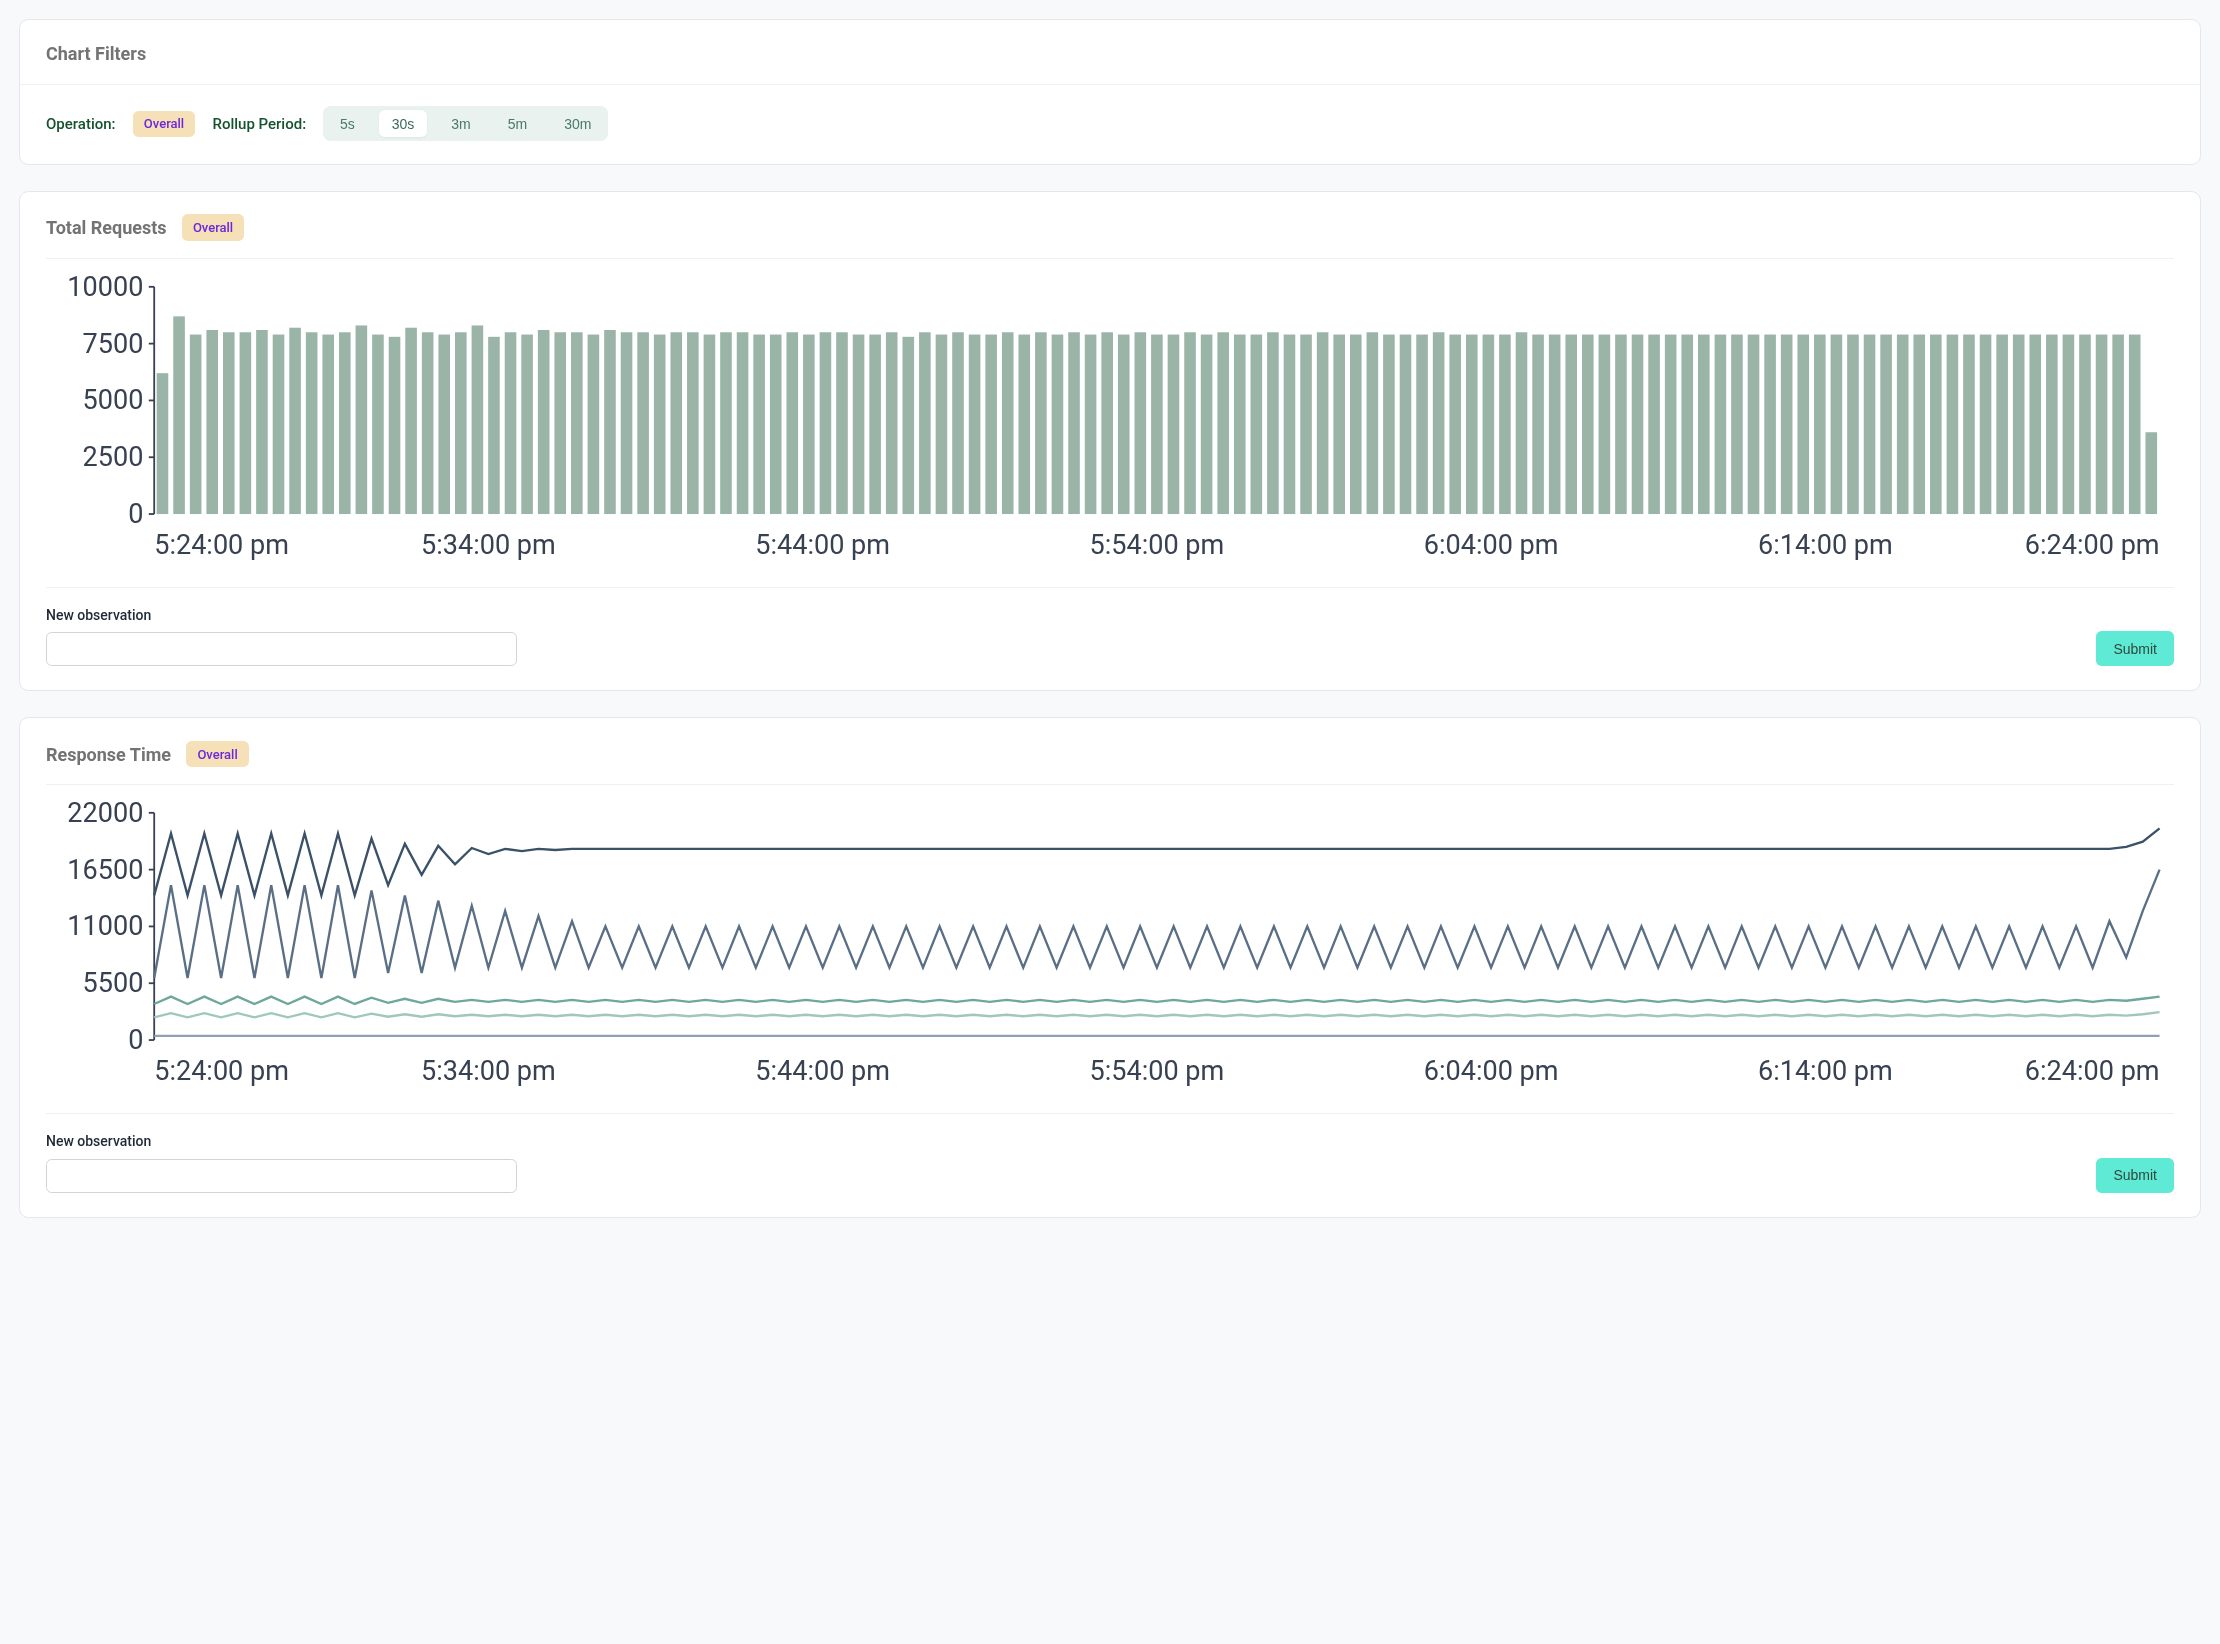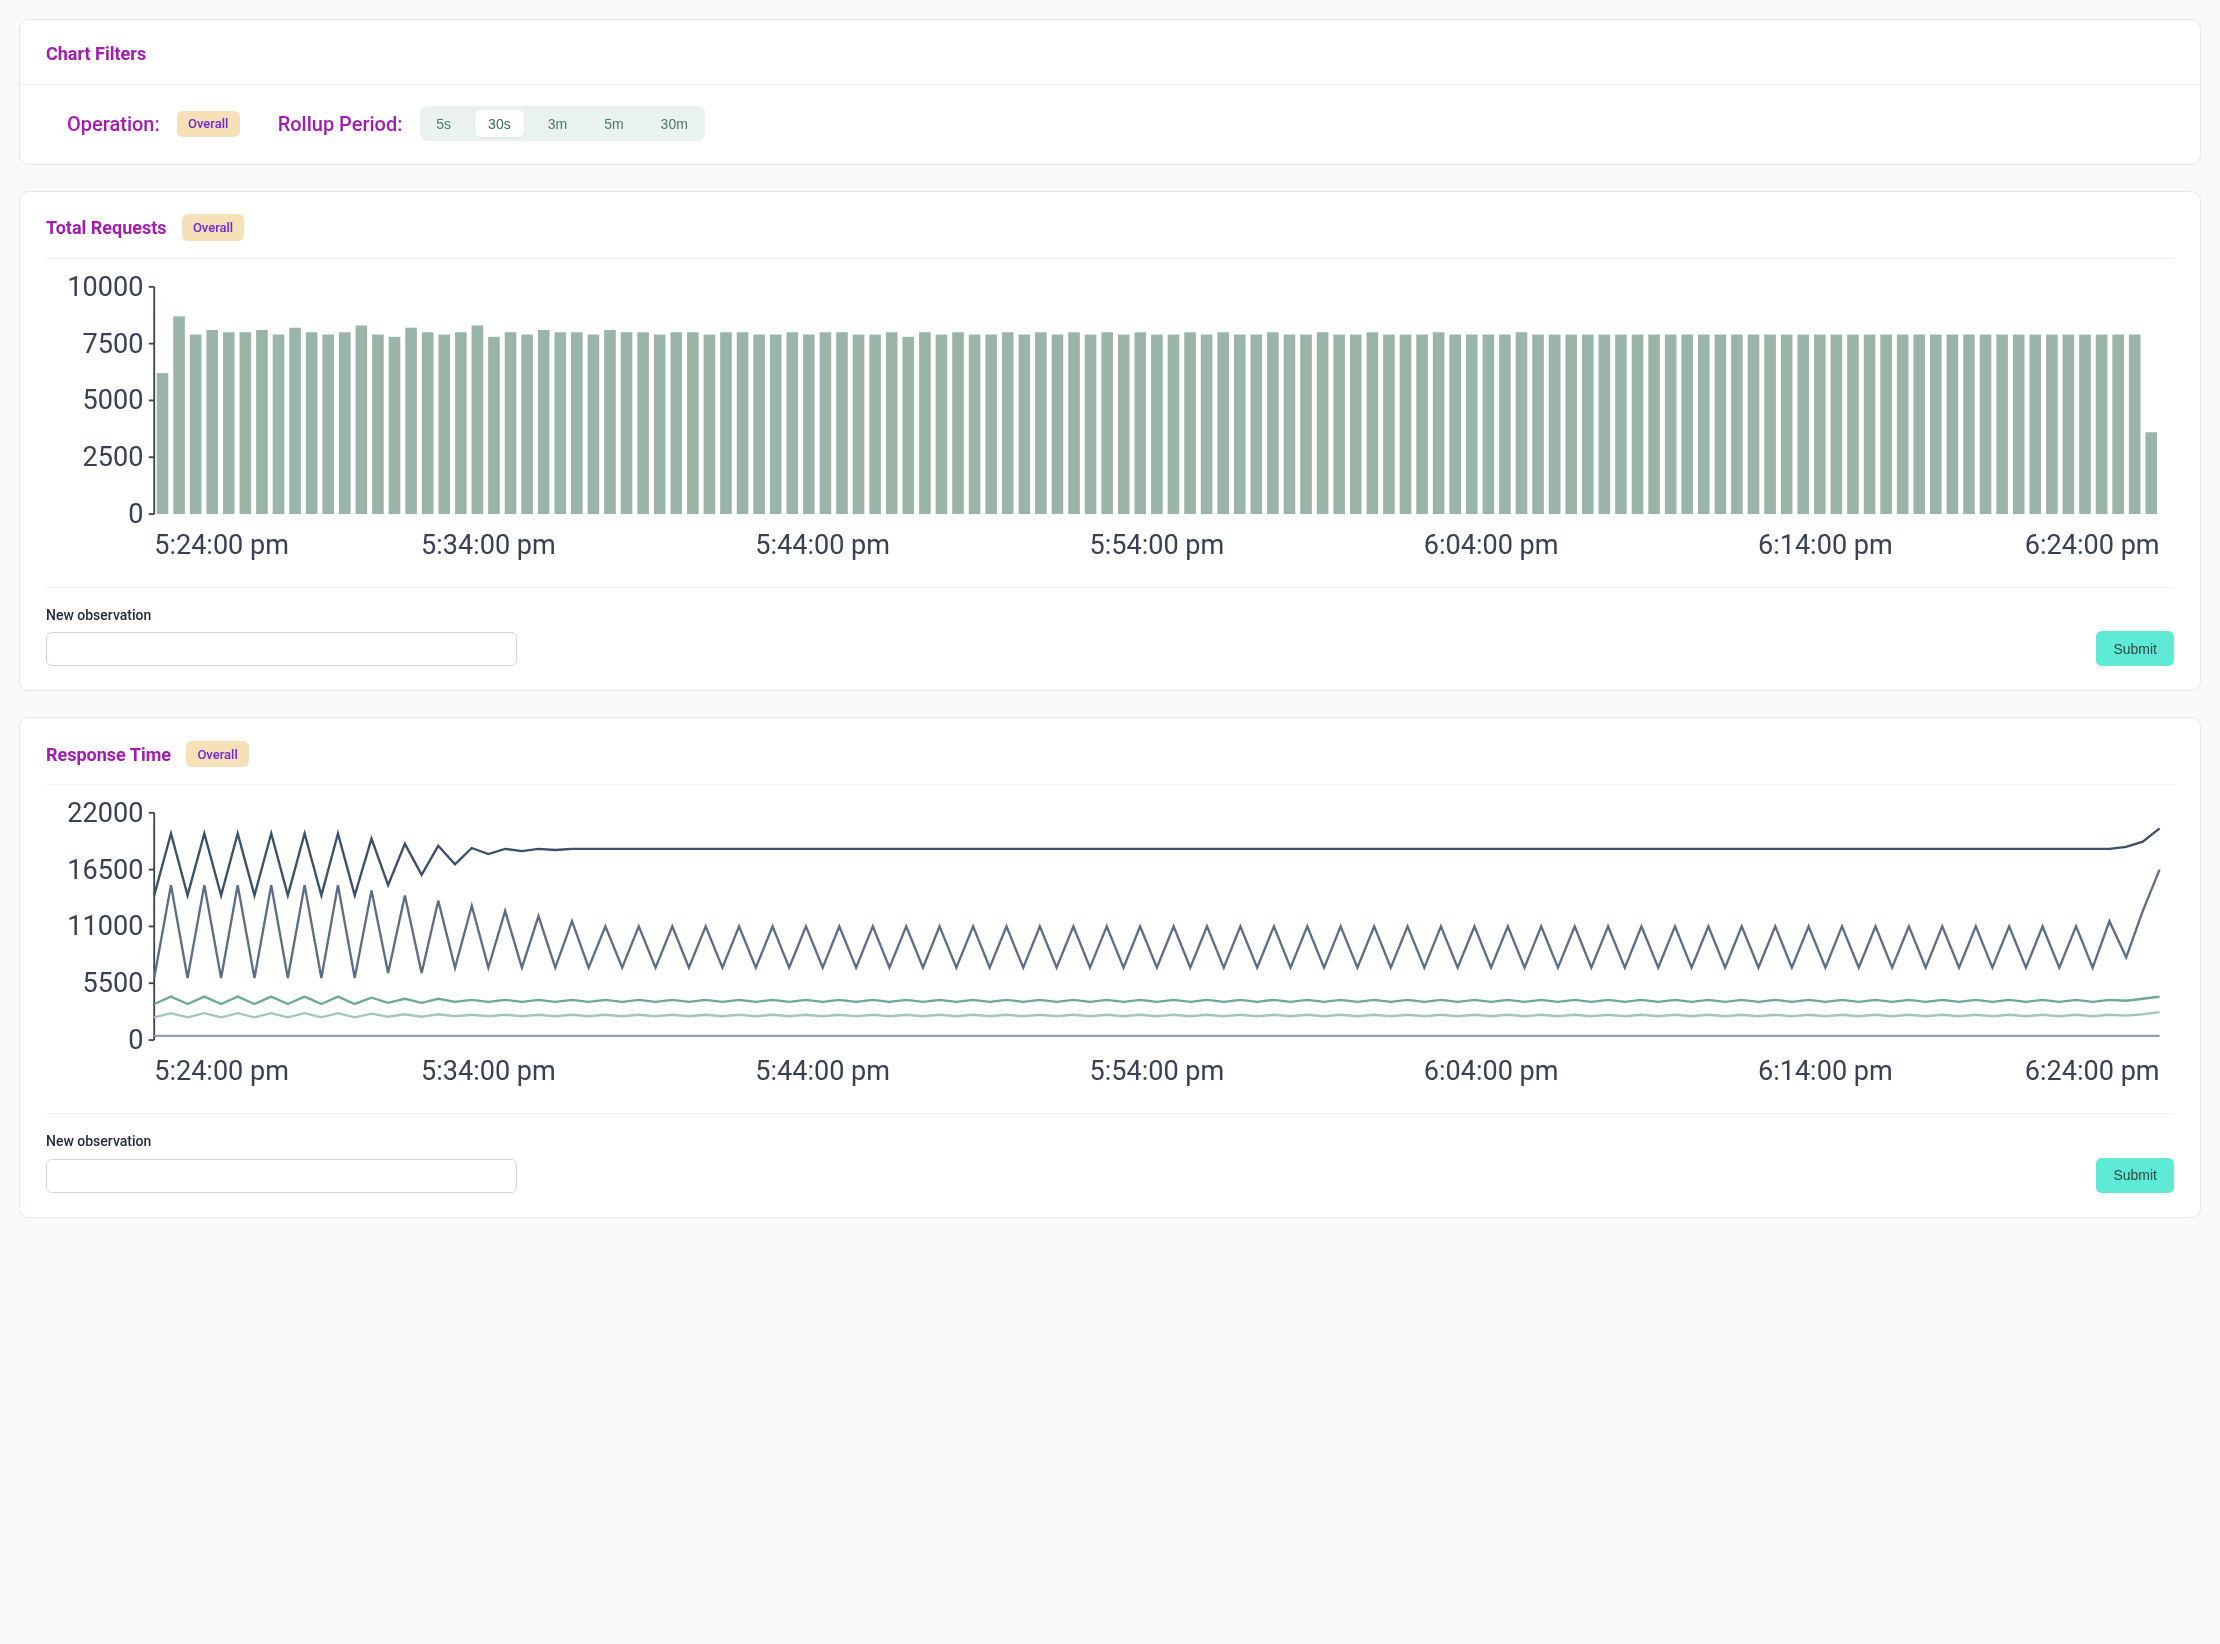--- a/index.html
+++ b/index.html
@@ -15,21 +15,21 @@
       border-radius: 9.4px;
       margin-bottom: 26px;
       padding: 0;
     }
     .card-header {
       padding: 22.6px 26px 17px;
     }
     .card-title {
       font-size: 18px;
       font-weight: 700;
-      color: #a21caf;
+      color: #737373;
       display: inline-block;
       vertical-align: middle;
     }
     .badge {
       display: inline-block;
       background: #f5e0b8;
       color: #6d28d9;
       font-size: 13px;
       padding: 5.6px 11.3px;
       border-radius: 5.6px;
@@ -40,24 +40,23 @@
     .filters-row {
       padding: 0 26px 22.6px;
       display: flex;
       align-items: center;
       gap: 17px;
       border-top: 0.9px solid #eef0f3;
       padding-top: 21px;
       margin-top: 3.8px;
     }
     .filter-label {
-      font-size: 20px;
-      color: #a21caf;
+      font-size: 15px;
+      color: #14532d;
       font-weight: 500;
-      margin-left: 21px;
     }
     .seg-group {
       display: inline-flex;
       background: #eaf2ef;
       border-radius: 7.5px;
       padding: 3.8px;
       gap: 11px;
     }
     .seg-btn {
       border: none;

